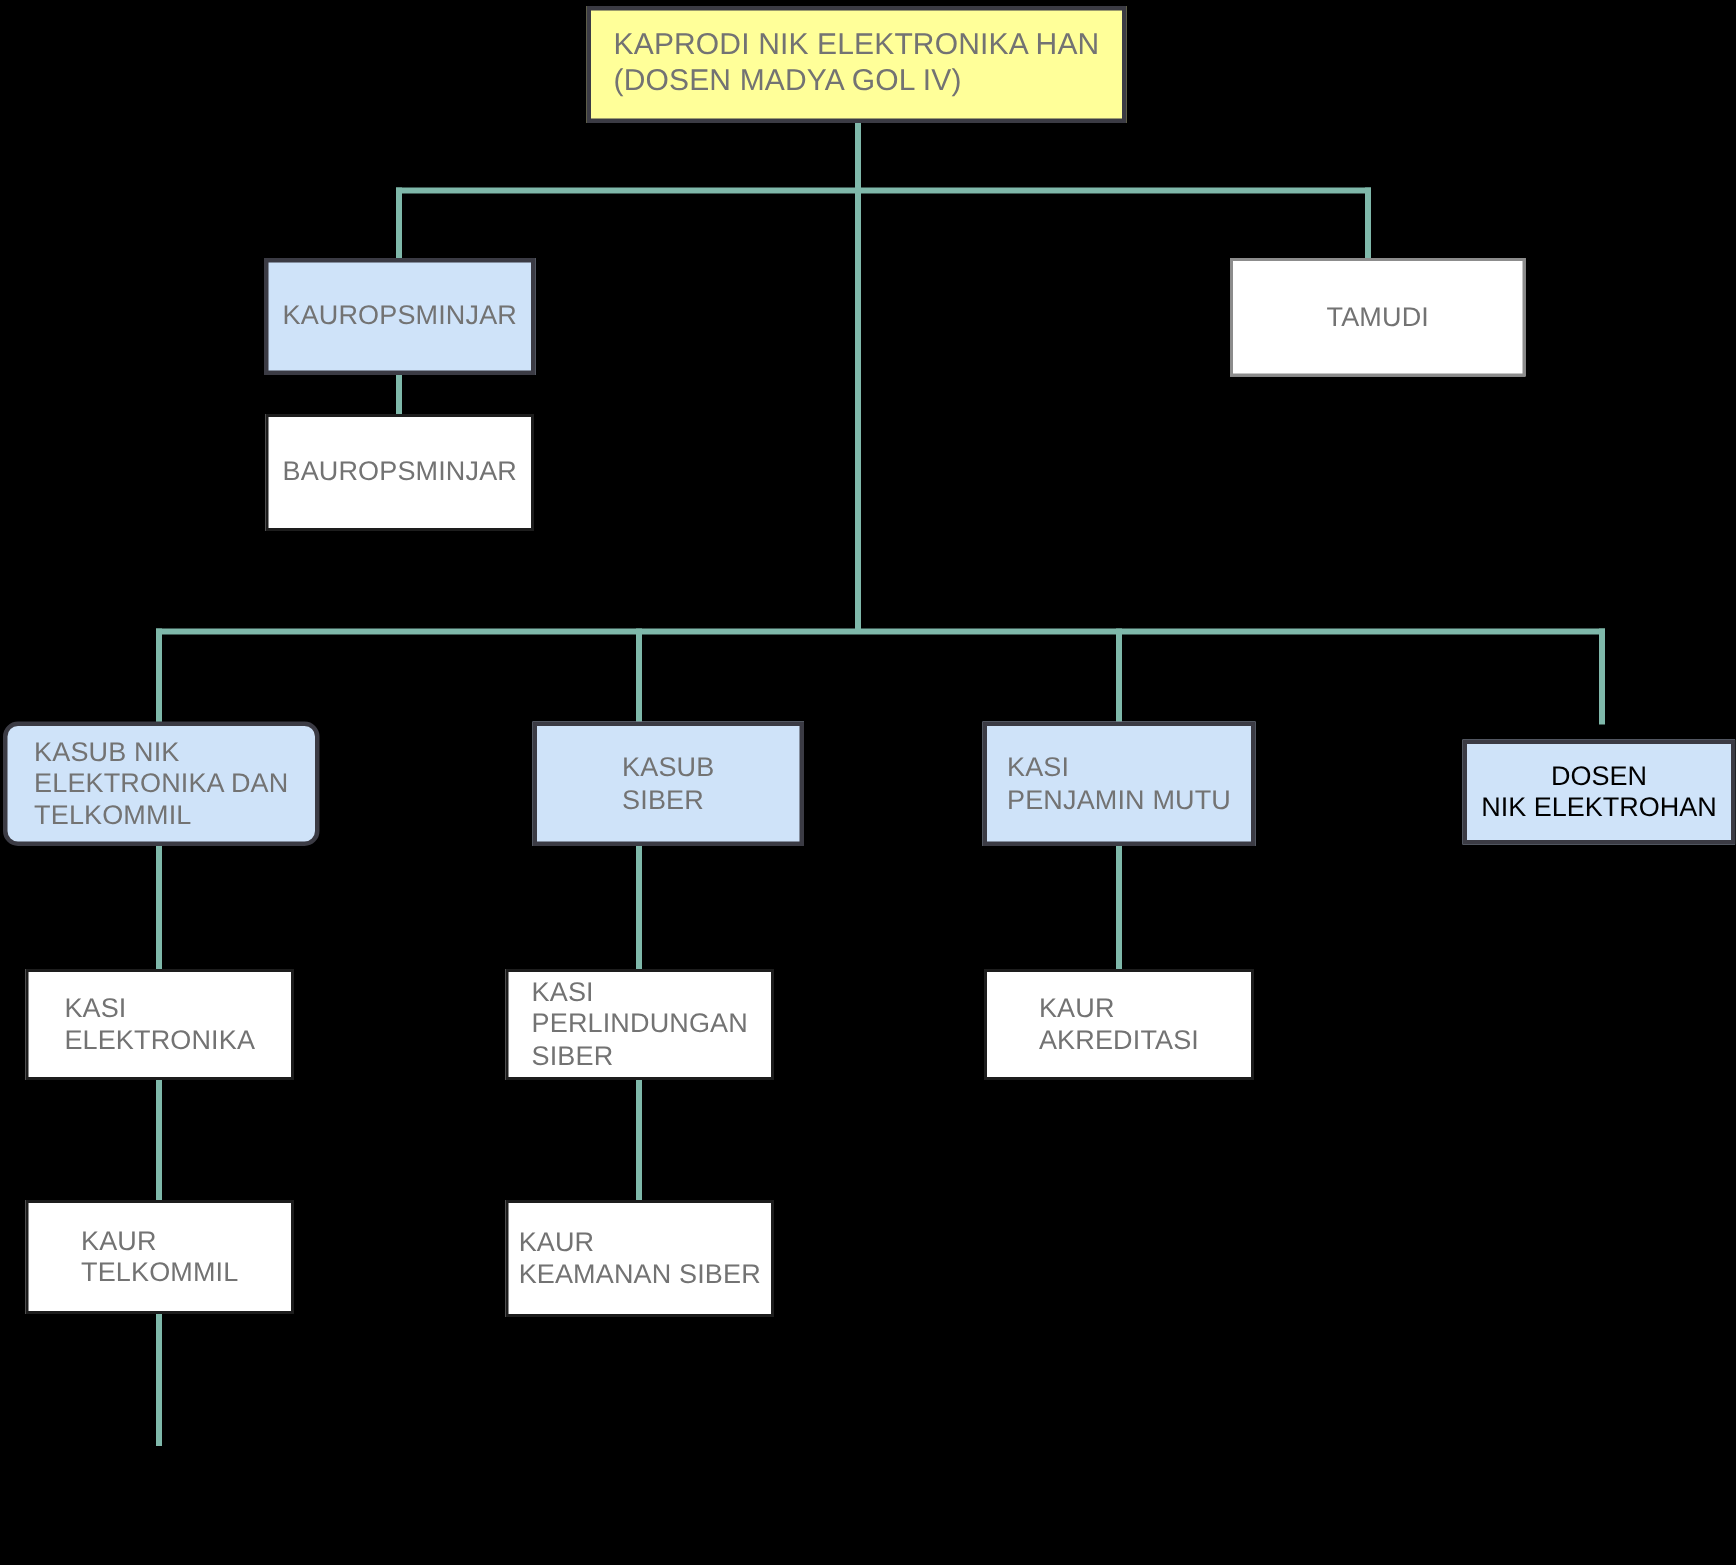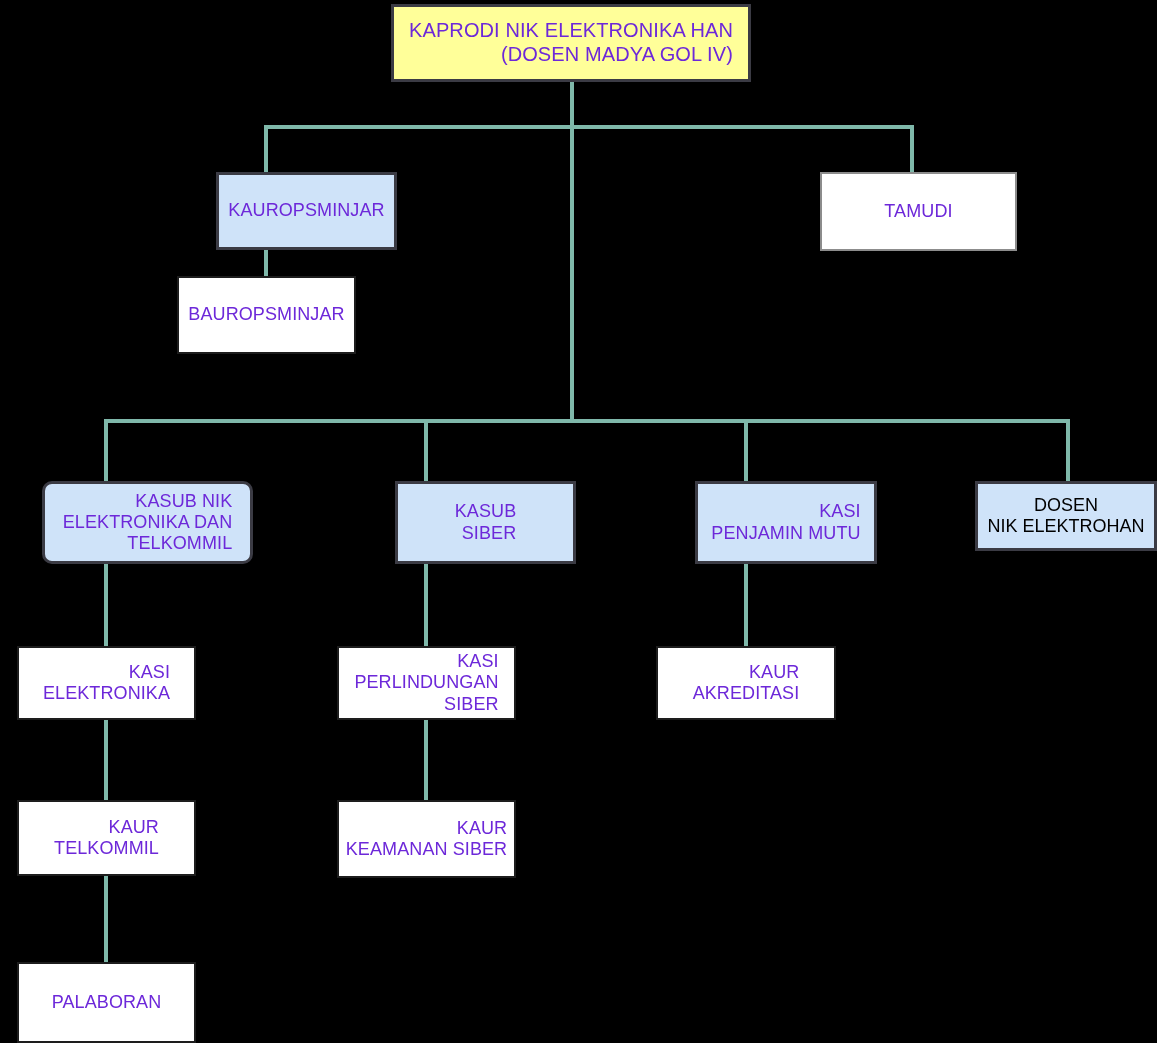--- a/index.html
+++ b/index.html
@@ -24,41 +24,40 @@
   .conn-v { width: 4px; }
   .conn-h { height: 4px; }
 
   
   .node {
     position: absolute;
     box-sizing: border-box;
     display: flex;
     align-items: center;
     justify-content: center;
-    text-align: right;
-    color: #6d28d9;
+    text-align: left;
+    color: #737373;
     line-height: 1.18;
     letter-spacing: 0.1px;
   }
   .node .label {
     display: block;
     white-space: pre-line;
     padding: 0 4px;
   }
 
   .node.root {
     background: #ffff99;
     border: 3px solid #3b3b44;
     font-size: 20px;
   }
   .node.blue {
     background: #cfe3f9;
     border: 3px solid #3b3b44;
     font-size: 18px;
-    margin-left: 40px;
   }
   .node.white {
     background: #ffffff;
     border: 2px solid #8c8c8c;
     font-size: 18px;
   }
   .node.white.dark-edge {
     border: 2px solid #1d1d1d;
   }
 
@@ -71,20 +70,21 @@
     background: #cfe3f9;
     border: 3px solid #3b3b44;
     font-size: 18px;
     color: #000;
     text-align: center;
     line-height: 1.18;
     display: flex;
     align-items: center;
     justify-content: center;
     white-space: pre-line;
+    margin-top: 12px;
   }
   .dosen-list {
     box-sizing: border-box;
     background: #f4f1e6;
     border: 2px solid #9a9a93;
     border-top: none;
     padding: 6px 4px 6px 10px;
     font-size: 16.5px;
     color: #000;
     line-height: 1.32;
@@ -148,23 +148,20 @@
   <div class="node white dark-edge" style="left:17px; top:646px; width:179px; height:74px;">
     <span class="label">KASI
 ELEKTRONIKA</span>
   </div>
 
   <div class="node white dark-edge" style="left:17px; top:800px; width:179px; height:76px;">
     <span class="label">KAUR
 TELKOMMIL</span>
   </div>
 
-  <div class="node white dark-edge" style="left:17px; top:962px; width:179px; height:81px;">
-    <span class="label">PALABORAN</span>
-  </div>
 
   <div class="node blue" style="left:355px; top:481px; width:181px; height:83px;">
     <span class="label">KASUB
 SIBER</span>
   </div>
 
   <div class="node white dark-edge" style="left:337px; top:646px; width:179px; height:74px;">
     <span class="label">KASI
 PERLINDUNGAN
 SIBER</span>

